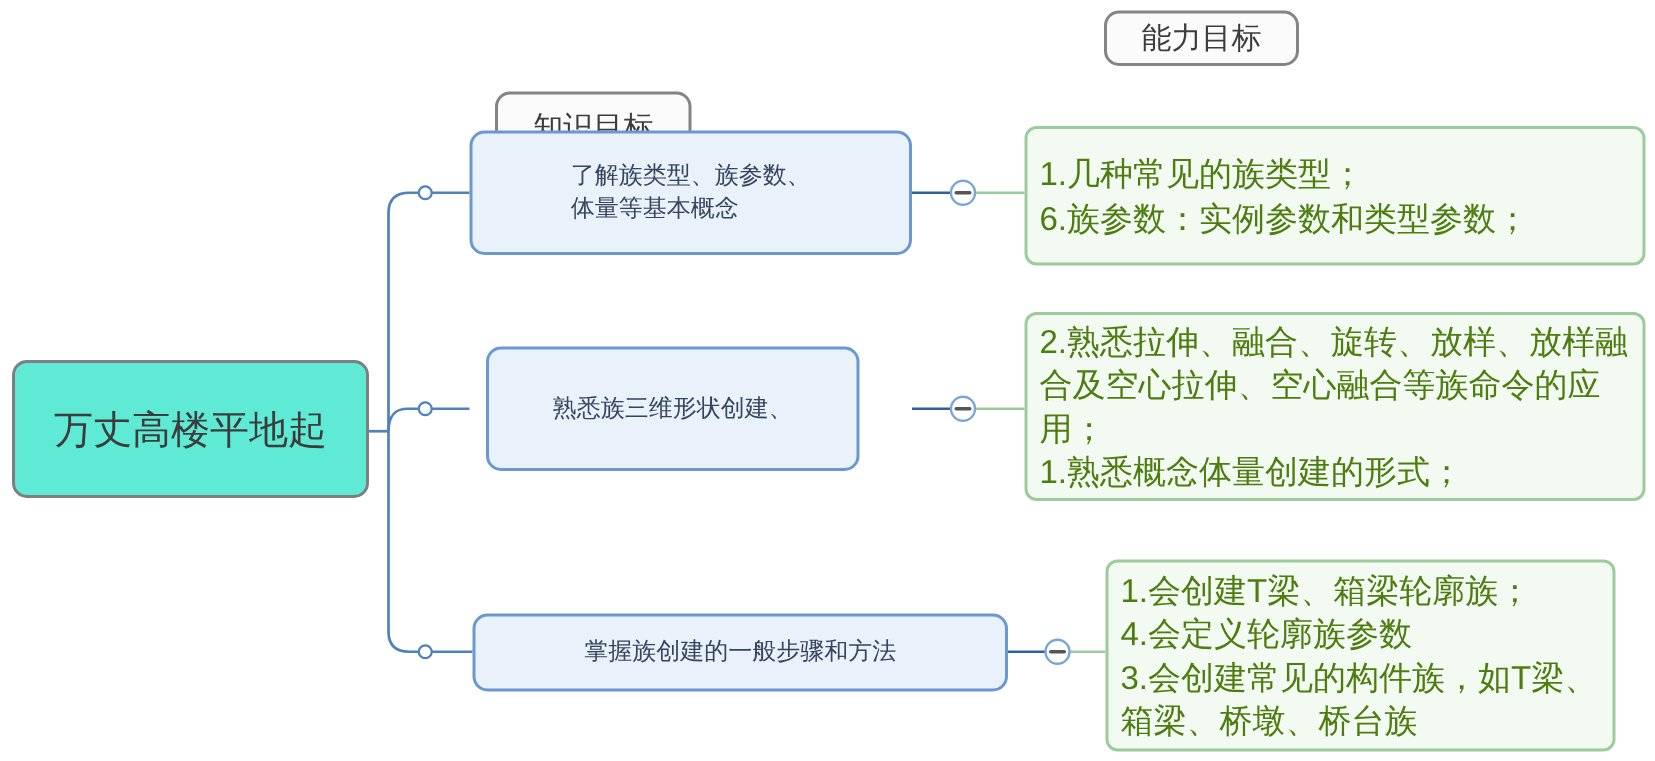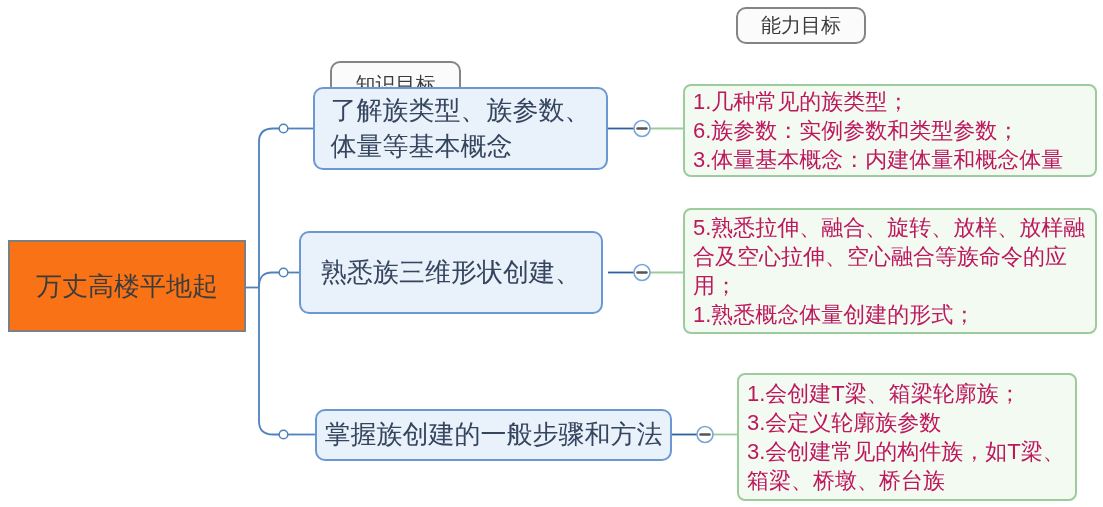--- a/index.html
+++ b/index.html
@@ -2,42 +2,42 @@
 <html><head>
 <meta charset="utf-8">
 <style>
   html,body{margin:0;padding:0;background:#fff;}
   body{font-family:"Liberation Sans","DejaVu Sans",sans-serif;}
   .canvas{position:relative;width:1103px;height:507px;background:#ffffff;overflow:hidden;}
   .connectors{position:absolute;left:0;top:0;width:1103px;height:507px;}
   .node{position:absolute;box-sizing:border-box;display:flex;align-items:center;justify-content:center;}
   .root-node{
     left:8px;top:240px;width:238px;height:92px;
-    background:#f97316;border:2px solid #7f7f7f;border-radius:0;
+    background:#5eead4;border:2px solid #7f7f7f;border-radius:10px;
     color:#3c3c3c;font-size:26px;line-height:1.32;text-align:center;font-weight:400;
   }
   .header-node{
     background:#fbfbfb;border:2px solid #848484;border-radius:10px;
     color:#3c3c3c;font-size:20px;
   }
   .header-knowledge{left:330px;top:13px;width:131px;height:47px;margin-top:48px;}
   .header-ability{left:736px;top:7px;width:130px;height:37px;}
   .topic-node{
     background:#e9f1fb;border:2px solid #6b98d3;border-radius:10px;
-    color:#35455e;font-size:26px;line-height:1.35;
+    color:#35455e;font-size:16px;line-height:1.35;
   }
   .topic-1{left:313px;top:87px;width:295px;height:83px;}
-  .topic-2{left:299px;top:231px;width:304px;height:83px;}
+  .topic-2{left:324px;top:231px;width:249px;height:83px;}
   .topic-3{left:315px;top:409px;width:357px;height:52px;}
   .topic-lines{display:inline-block;text-align:left;}
   .topic-3 .topic-lines{text-align:right;}
   .detail-node{
     position:absolute;box-sizing:border-box;
     background:#f2faf2;border:2px solid #9ccc9c;border-radius:8px;
-    color:#be185d;font-size:22px;line-height:1.32;
+    color:#4d7c0f;font-size:22px;line-height:1.32;
     padding:3px 8px;display:flex;flex-direction:column;justify-content:center;
   }
   .detail-1{left:683px;top:84px;width:414px;height:93px;}
   .detail-2{left:683px;top:208px;width:414px;height:126px;}
   .detail-3{left:737px;top:373px;width:340px;height:128px;}
   .detail-item{white-space:normal;}
 </style>
 </head>
 <body>
 
@@ -107,25 +107,24 @@
   </div>
   <div class="node topic-node topic-3">
     <div class="topic-lines">
       <div>掌握族创建的一般步骤和方法</div>
     </div>
   </div>
 
   <div class="detail-node detail-1">
     <div class="detail-item">1.几种常见的族类型；</div>
     <div class="detail-item">6.族参数：实例参数和类型参数；</div>
-    <div class="detail-item">3.体量基本概念：内建体量和概念体量</div>
   </div>
   <div class="detail-node detail-2">
-    <div class="detail-item">5.熟悉拉伸、融合、旋转、放样、放样融合及空心拉伸、空心融合等族命令的应用；</div>
+    <div class="detail-item">2.熟悉拉伸、融合、旋转、放样、放样融合及空心拉伸、空心融合等族命令的应用；</div>
     <div class="detail-item">1.熟悉概念体量创建的形式；</div>
   </div>
   <div class="detail-node detail-3">
     <div class="detail-item">1.会创建T梁、箱梁轮廓族；</div>
-    <div class="detail-item">3.会定义轮廓族参数</div>
+    <div class="detail-item">4.会定义轮廓族参数</div>
     <div class="detail-item">3.会创建常见的构件族，如T梁、箱梁、桥墩、桥台族</div>
   </div>
 
 </div>
 
 </body></html>

